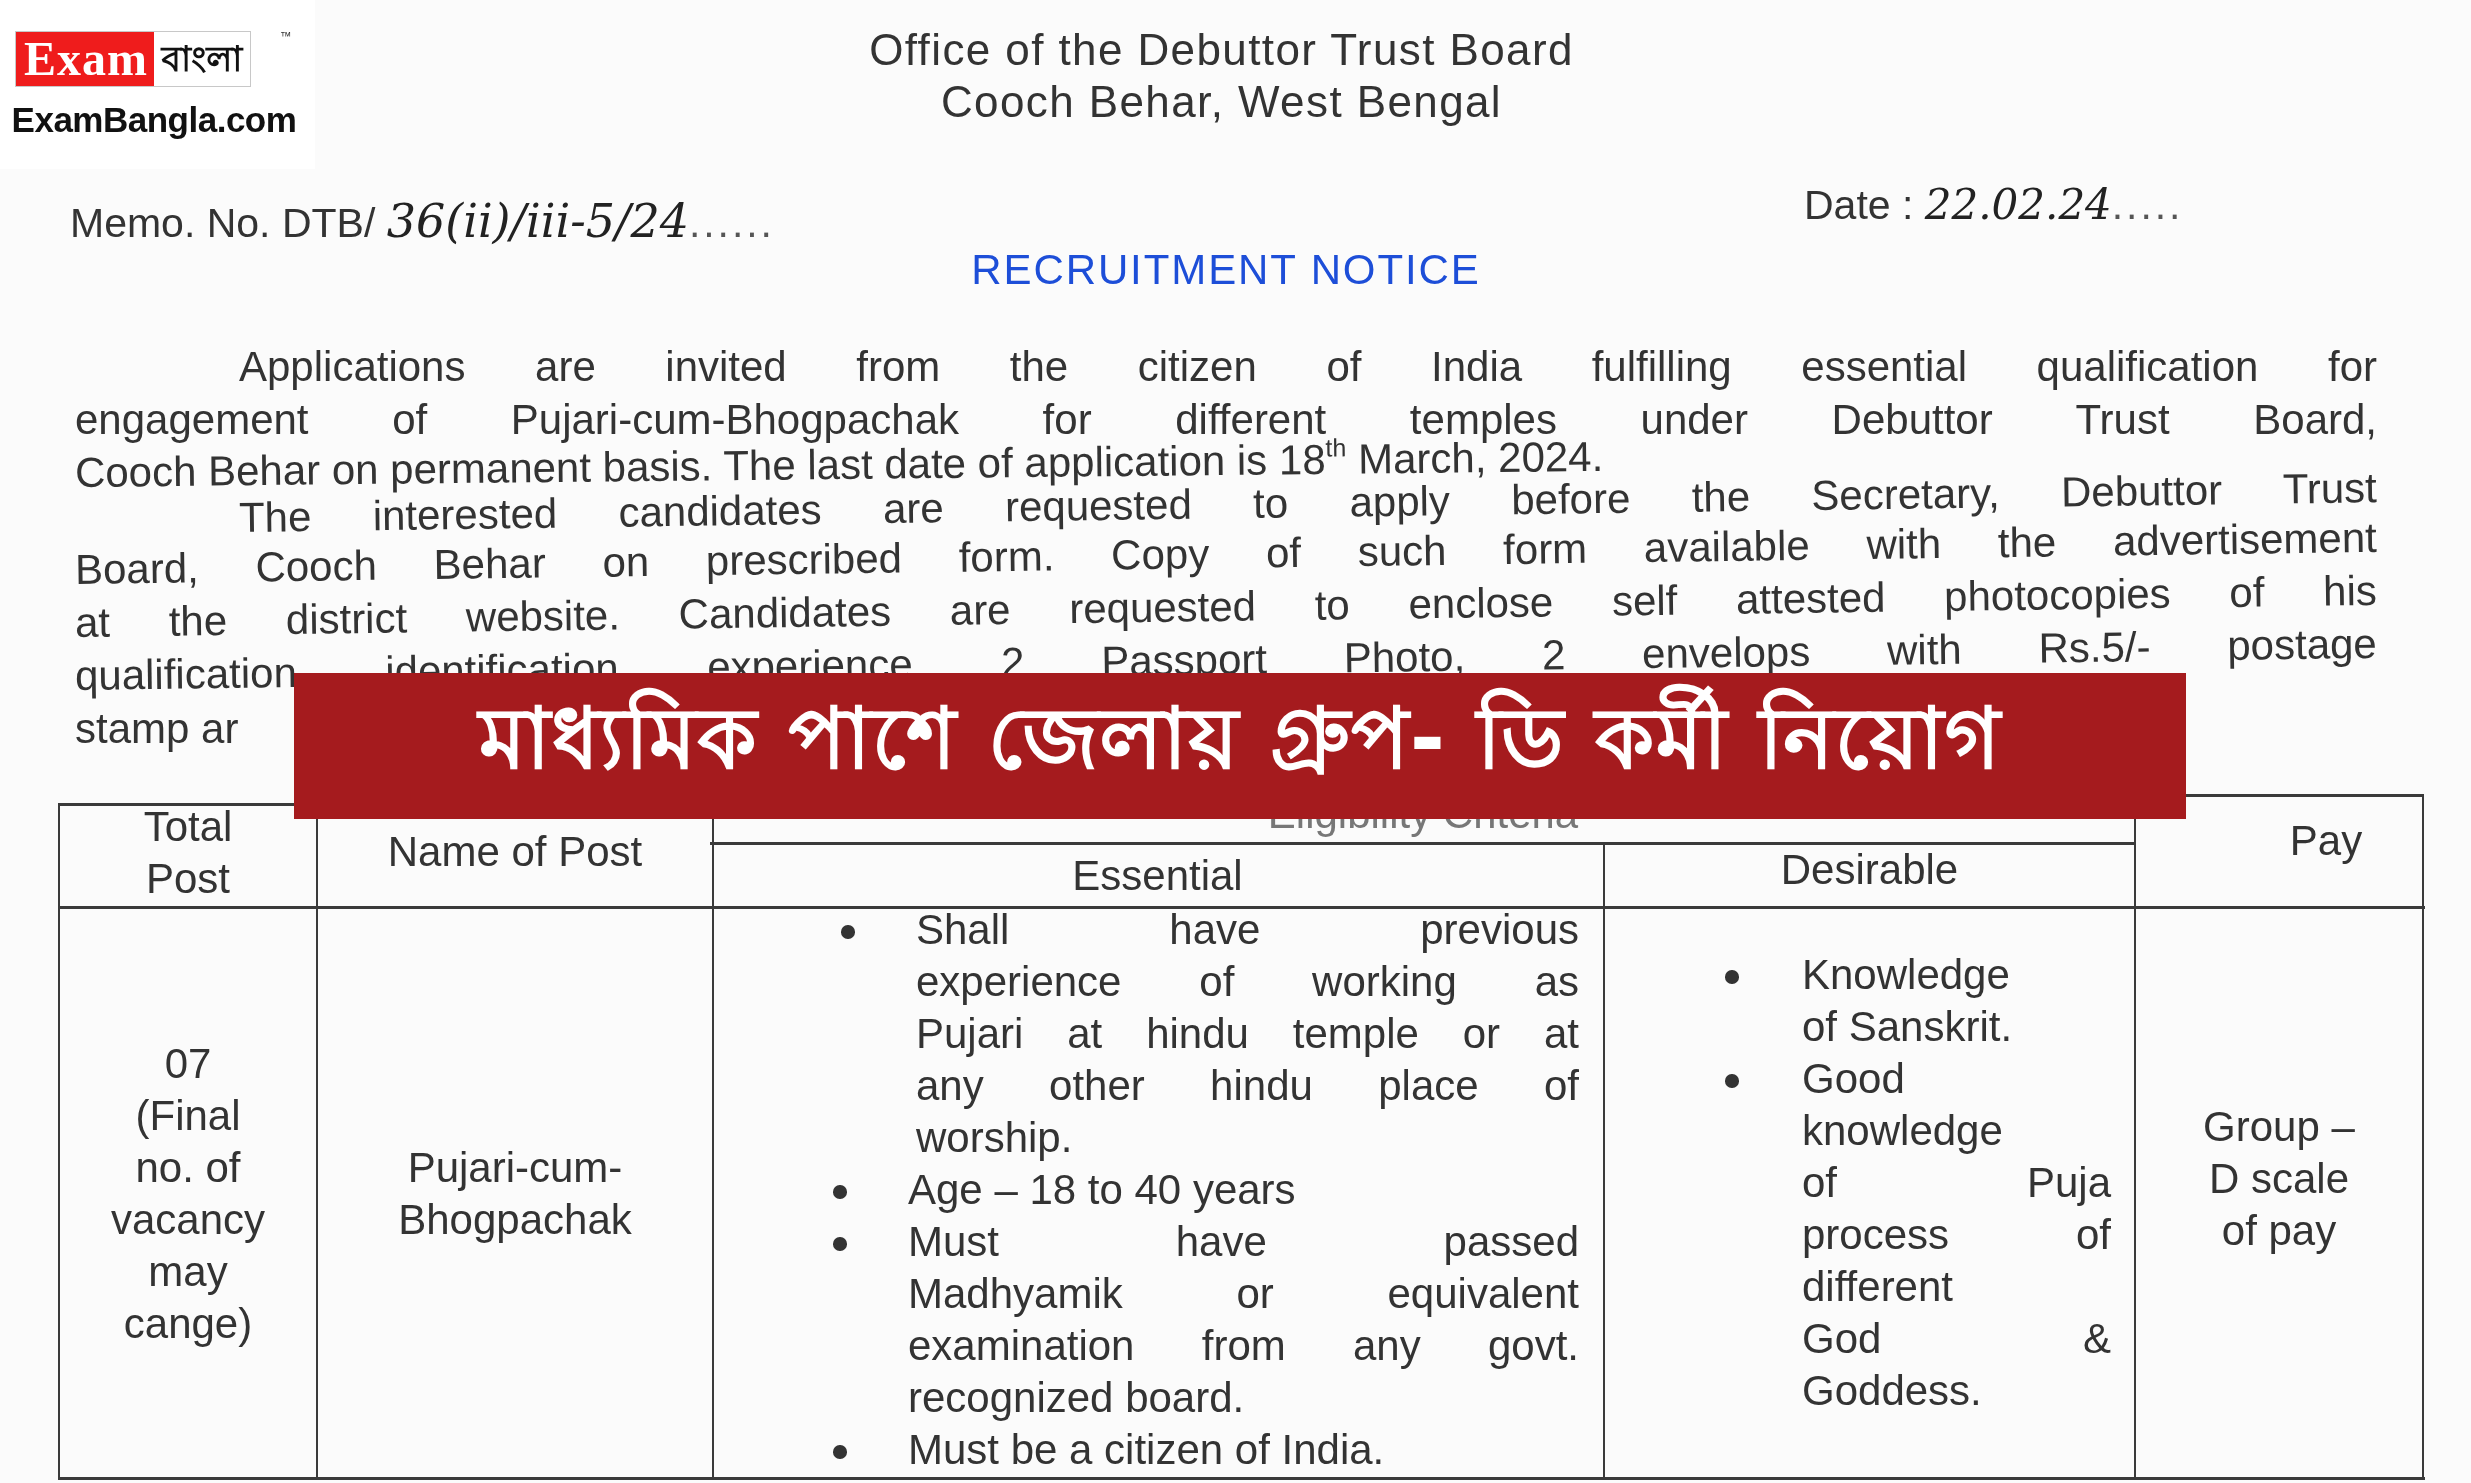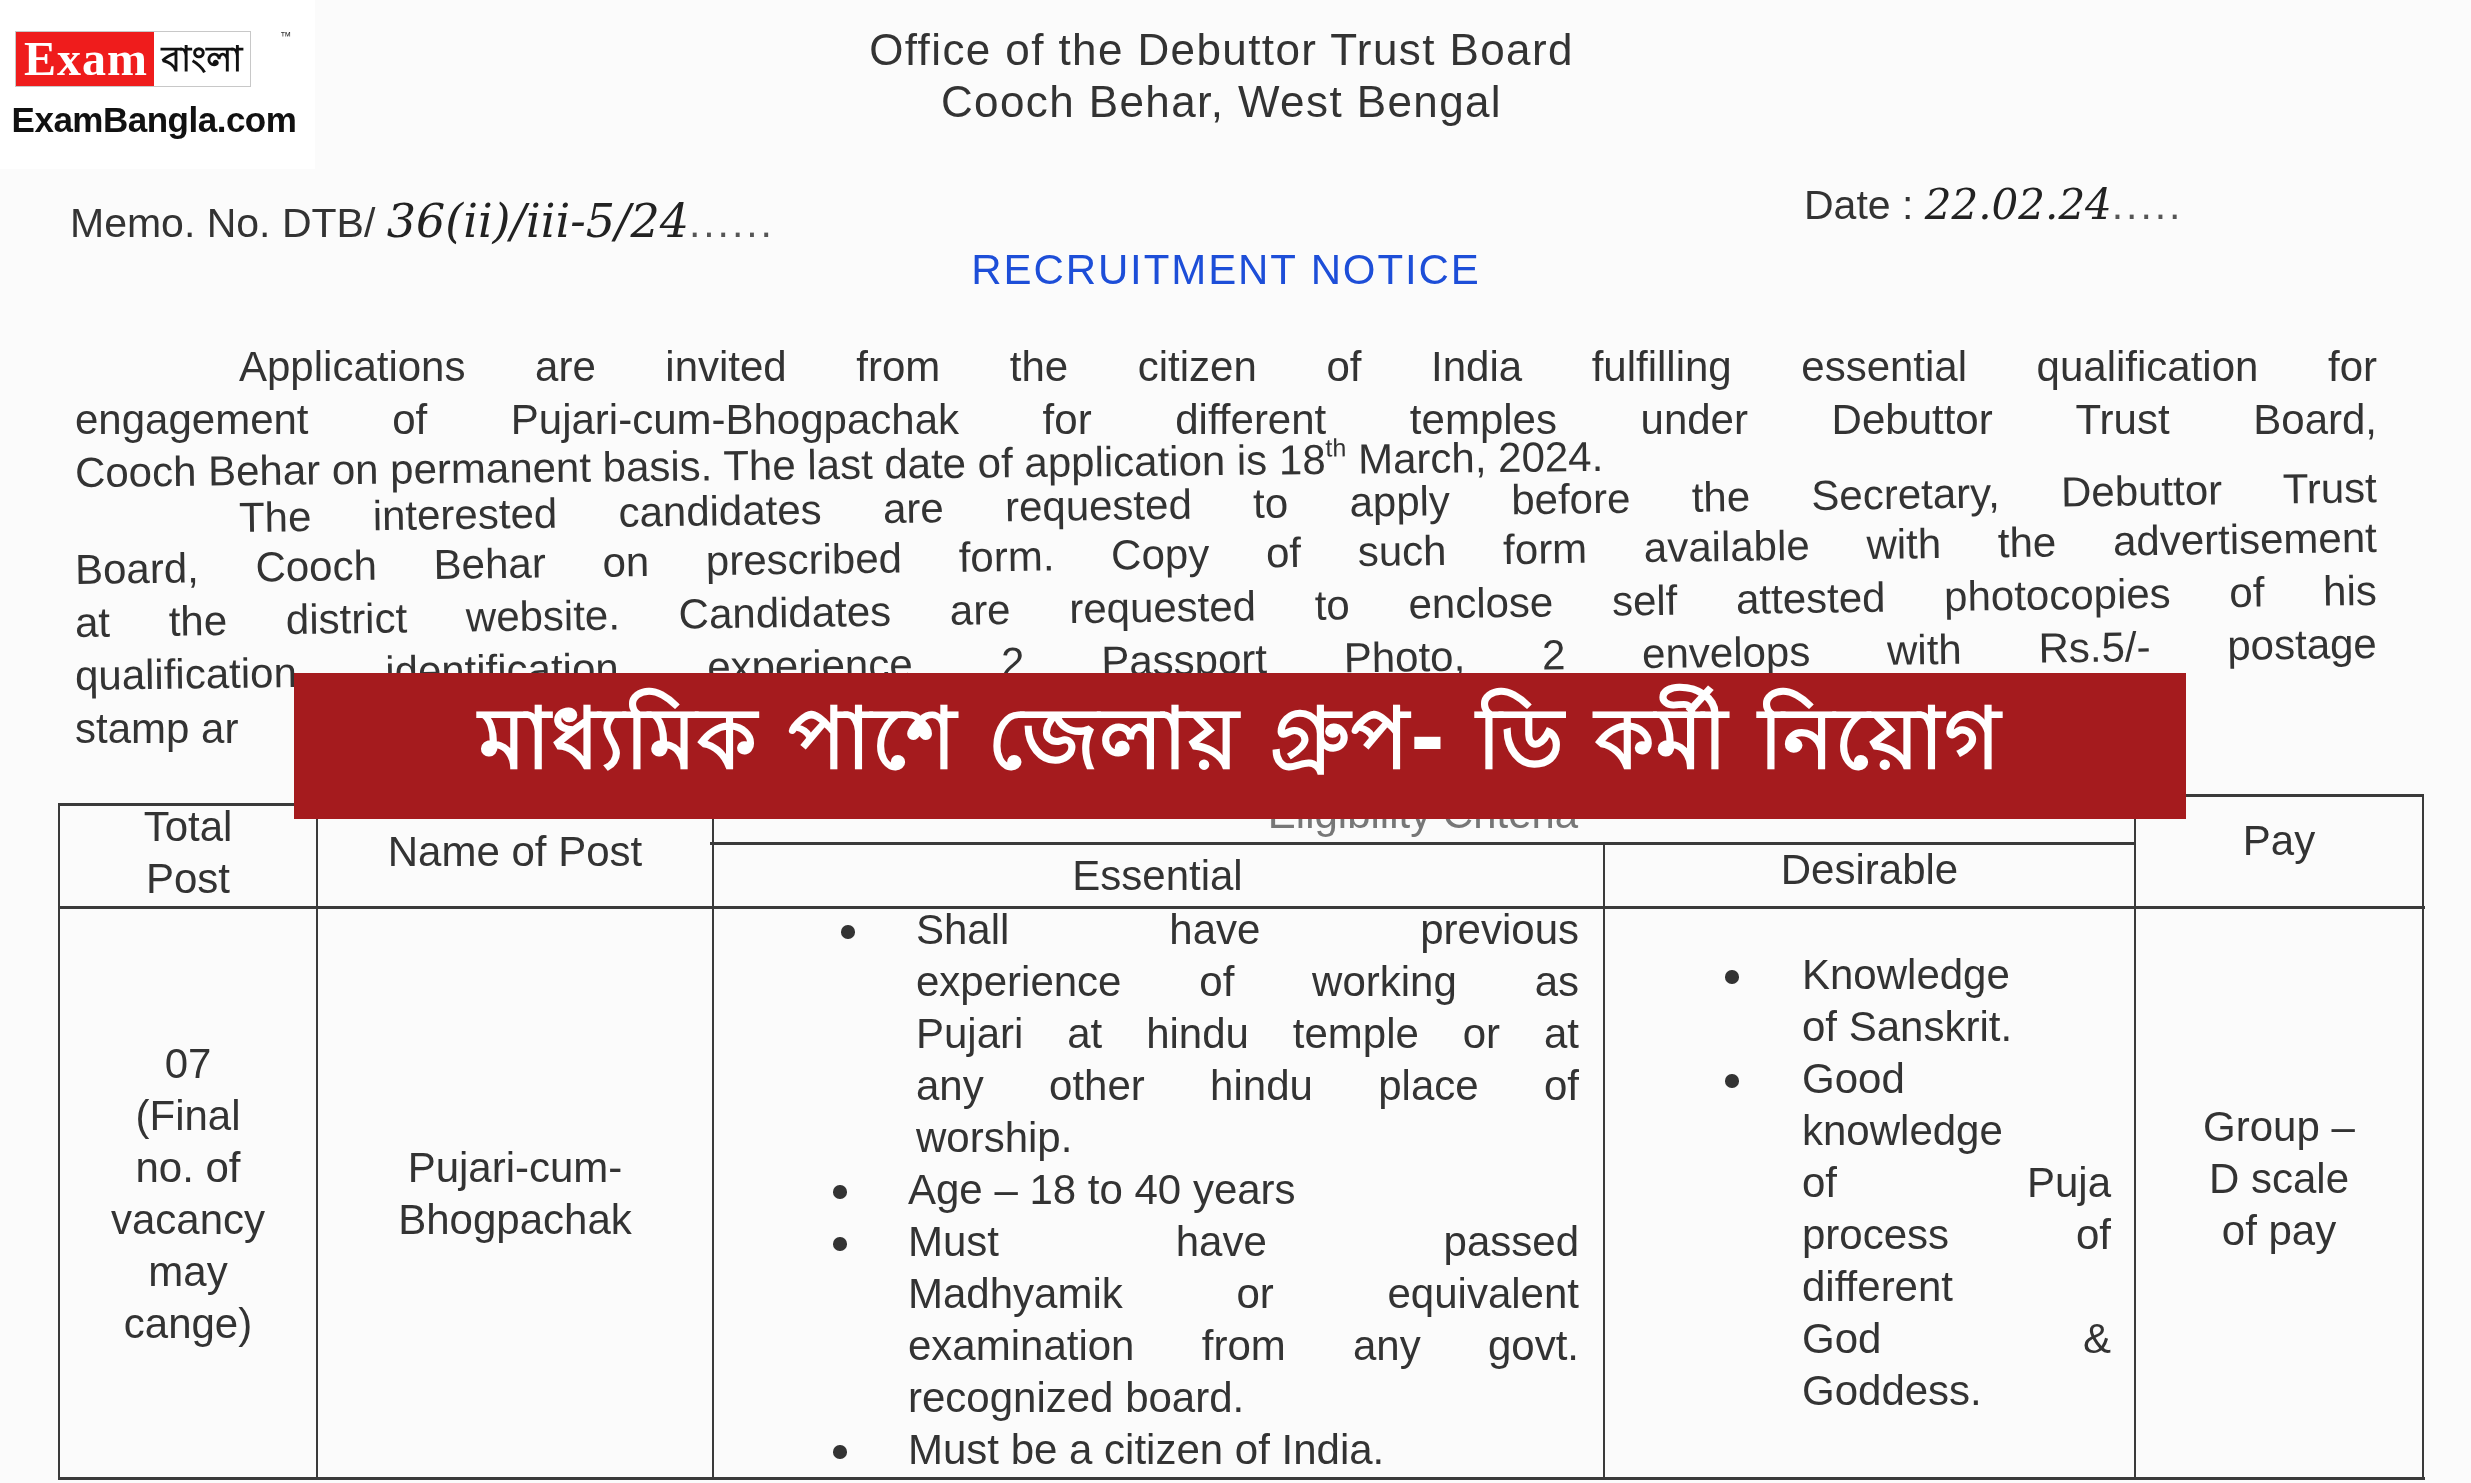--- a/index.html
+++ b/index.html
@@ -110,21 +110,21 @@
   <div class="abs tbl-line v" style="left:2422px; top:794px; height:686px;"></div>
 
   <div class="abs cell-text" style="left:60px; top:801px; width:256px;">
     <div>Total</div>
     <div>Post</div>
   </div>
   <div class="abs cell-text" style="left:318px; top:826px; width:394px;">Name of Post</div>
   <div class="abs cell-text" style="left:712px; top:788px; width:1422px; color:#777;">Eligibility Criteria</div>
   <div class="abs cell-text" style="left:712px; top:850px; width:891px;">Essential</div>
   <div class="abs cell-text" style="left:1605px; top:844px; width:529px;">Desirable</div>
-  <div class="abs cell-text" style="left:2136px; top:815px; width:286px;">Pay</div>
+  <div class="abs cell-text" style="left:2136px; top:815px; width:286px;padding-left:47px;">Pay</div>
 
   <div class="abs cell-text" style="left:60px; top:1038px; width:256px;">
     <div>07</div>
     <div>(Final</div>
     <div>no. of</div>
     <div>vacancy</div>
     <div>may</div>
     <div>cange)</div>
   </div>
 

